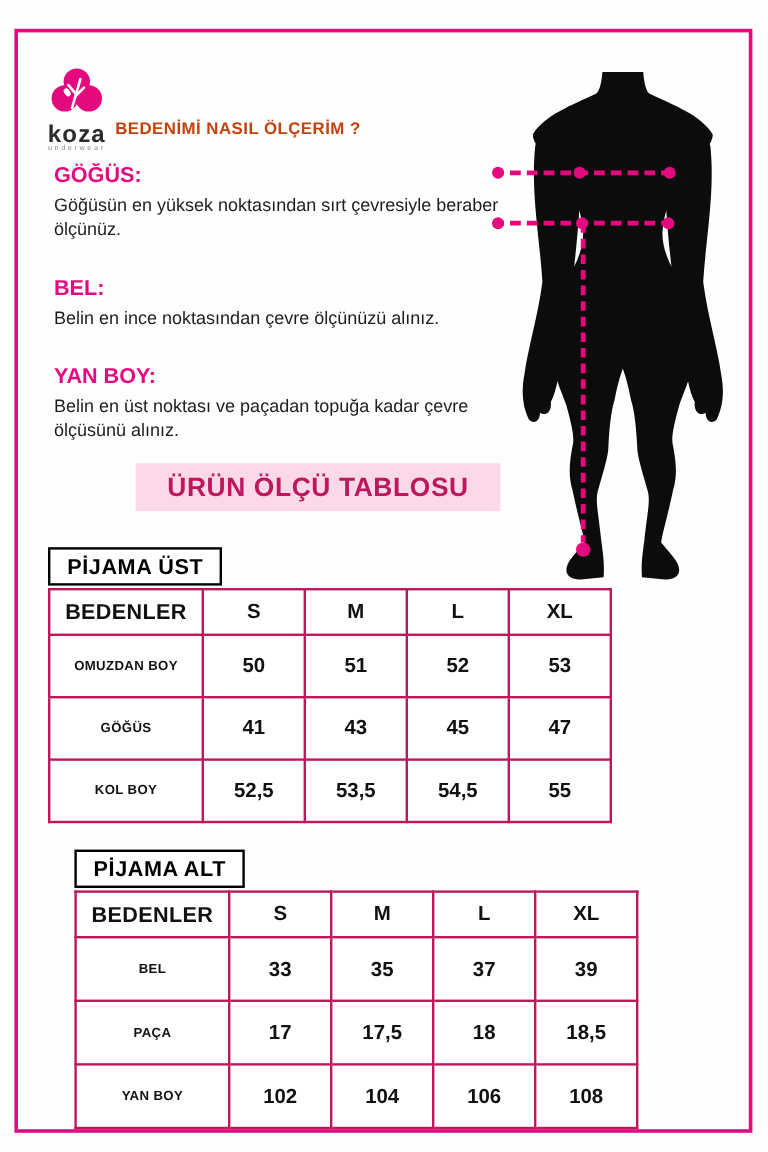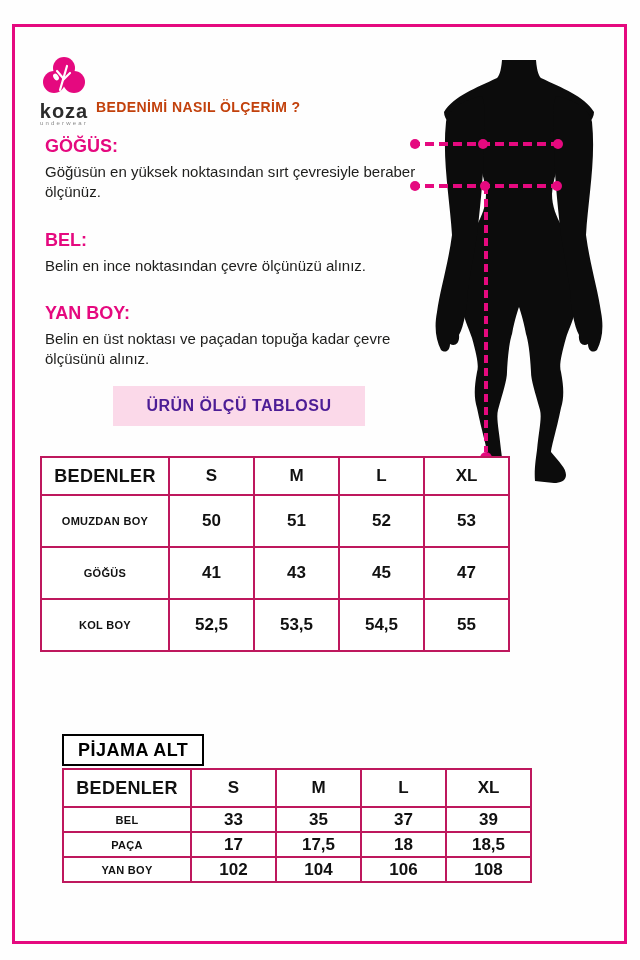--- a/index.html
+++ b/index.html
@@ -33,34 +33,34 @@
   
   .section { position: absolute; left: 45px; width: 372px; }
   .section-label { font-size: 18px; font-weight: bold; color: #E5097F; margin-bottom: 5px; }
   .section-text { font-size: 15px; color: #1d1d1b; line-height: 20px; }
   .sec-gogus { top: 136px; }
   .sec-bel   { top: 230px; }
   .sec-yanboy{ top: 303px; }
   
   .banner {
     position: absolute; left: 113px; top: 386px;
-    width: 252px; height: 40px;
+    width: 304px; height: 40px;
     background: #FBD9E9;
-    color: #4c1d95;
-    font-size: 16px; font-weight: bold;
+    color: #be185d;
+    font-size: 22px; font-weight: bold;
     text-align: center; line-height: 40px;
     letter-spacing: 0.5px;
     white-space: nowrap;
   }
   
   .figure-svg { position: absolute; left: 405px; top: 50px; width: 215px; height: 440px; }
   
   .tbl-block { position: absolute; left: 40px; }
   .tbl-block-1 { top: 456px; }
-  .tbl-block-2 { top: 734px; padding-left: 22px; }
+  .tbl-block-2 { top: 708px; padding-left: 22px; }
   .tbl-title {
     display: inline-block;
     border: 2px solid #000;
     background: #fff;
     height: 32px; line-height: 28px;
     padding: 0 14px;
     font-size: 18px; font-weight: bold; color: #000;
     letter-spacing: 0.5px;
     margin-bottom: 2px;
   }
@@ -68,21 +68,21 @@
   table.size-table td, table.size-table th {
     border: 2px solid #be185d;
     background: #fff;
     text-align: center; vertical-align: middle;
     color: #111;
   }
   table.size-table .col-label { width: 128px; }
   table.size-table .col-size  { width: 85px; }
   tr.hdr { height: 38px; }
   tr.datarow { height: 52px; }
-  .tbl-block-2 tr.datarow { height: 25px; }
+  .tbl-block-2 tr.datarow { height: 53px; }
   th.bedenler { font-size: 18px; font-weight: bold; letter-spacing: 0.3px; }
   th.sizehead { font-size: 17px; font-weight: bold; }
   td.rowlabel { font-size: 11px; font-weight: bold; letter-spacing: 0.3px; }
   td.val { font-size: 17px; font-weight: bold; }
 </style>
 </head>
 <body>
 
 <div class="page">
 
@@ -207,20 +207,21 @@
       <circle cx="557" cy="186" r="5" stroke="none"></circle>
     </g>
 
     <g stroke="#E5097F" fill="#E5097F">
       <line x1="486" y1="186" x2="486" y2="452" stroke-width="4" stroke-dasharray="8 5"></line>
       <circle cx="486" cy="458" r="6" stroke="none"></circle>
     </g>
   </svg>
 
   <div class="tbl-block tbl-block-1">
+    <div class="tbl-title">PİJAMA ÜST</div>
     <table class="size-table">
       <colgroup>
         <col class="col-label">
           <col class="col-size">
           <col class="col-size">
           <col class="col-size">
           <col class="col-size">
       </colgroup>
       <tbody>
           <tr class="hdr">

